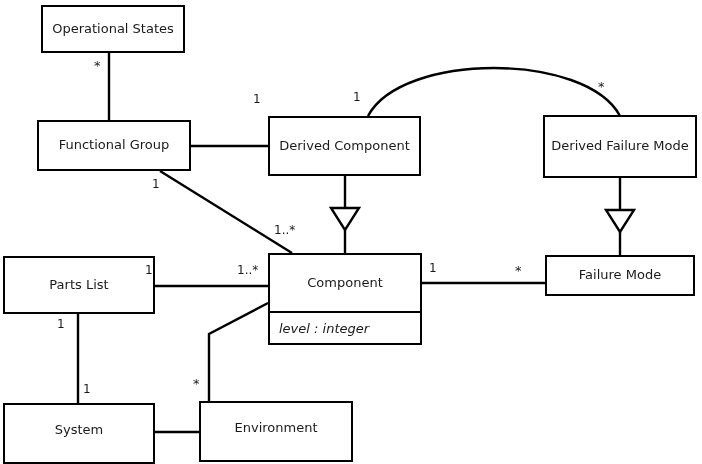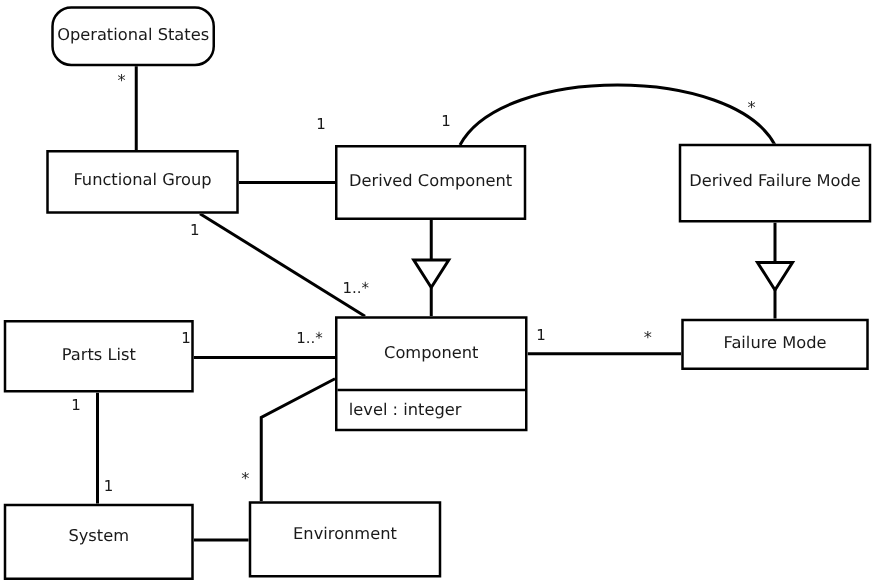--- a/index.html
+++ b/index.html
@@ -44,20 +44,21 @@
     white-space: nowrap;
   }
   .uml-attr-compartment {
     border-top: 2px solid #000000;
     display: flex;
     align-items: center;
     padding-left: 9px;
     font-size: 13px;
     color: #1a1a1a;
     white-space: nowrap;
+    font-style: italic;
   }
   .multiplicity {
     position: absolute;
     font-size: 12px;
     color: #1a1a1a;
     line-height: 1;
     white-space: nowrap;
     z-index: 6;
   }
   .mult-star {
@@ -91,21 +92,21 @@
 
     <line x1="422" y1="283" x2="545" y2="283" stroke="#000000" stroke-width="2.4"></line>
 
     <line x1="78" y1="314" x2="78" y2="403" stroke="#000000" stroke-width="2.4"></line>
 
     <line x1="155" y1="432" x2="199" y2="432" stroke="#000000" stroke-width="2.4"></line>
 
     <polyline points="209,401 209,334 268,303" fill="none" stroke="#000000" stroke-width="2.4" stroke-linejoin="miter"></polyline>
   </svg>
 
-  <div class="uml-class" style="left:41px; top:5px; width:131px; height:48px;border-radius:16px;">
+  <div class="uml-class" style="left:41px; top:5px; width:144px; height:48px;">
     <div class="uml-name-compartment">Operational States</div>
   </div>
 
   <div class="uml-class" style="left:268px; top:116px; width:153px; height:60px;">
     <div class="uml-name-compartment">Derived Component</div>
   </div>
 
   <div class="uml-class" style="left:37px; top:120px; width:154px; height:51px;">
     <div class="uml-name-compartment">Functional Group</div>
   </div>

